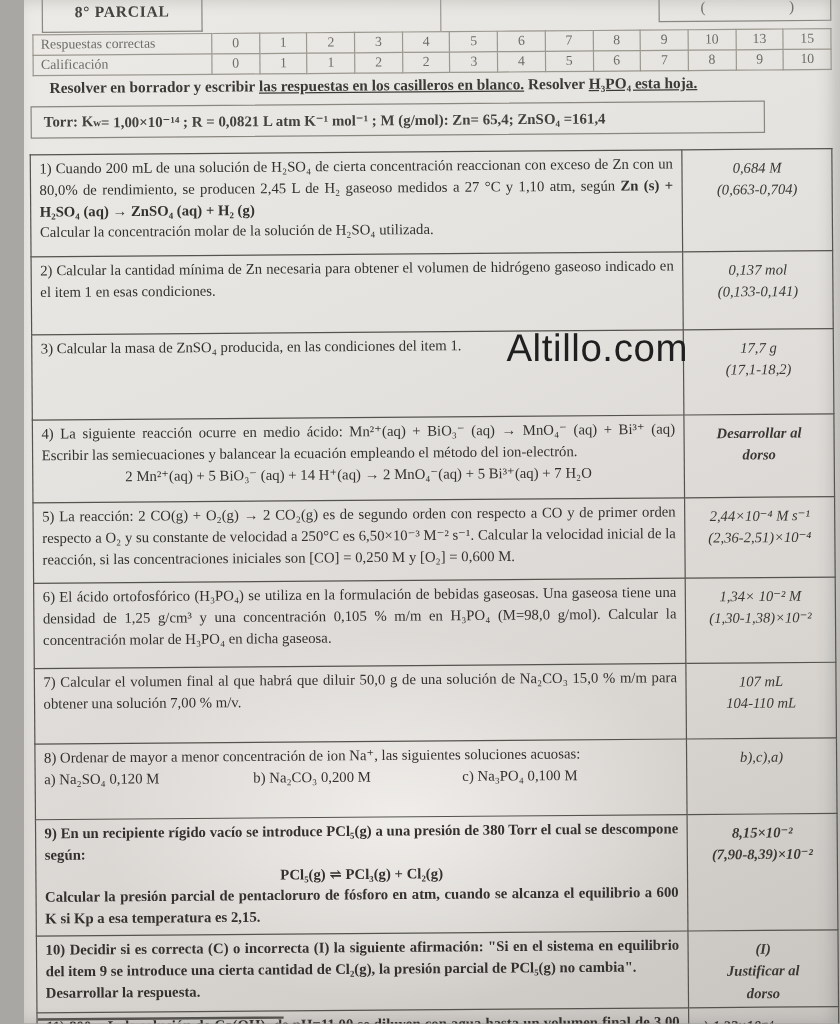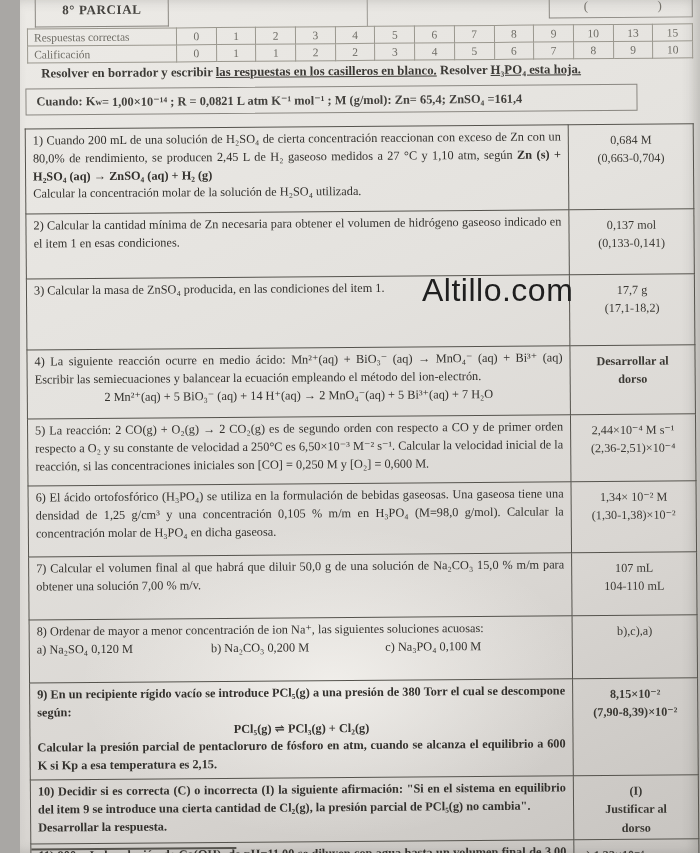--- a/index.html
+++ b/index.html
@@ -56,21 +56,21 @@
   }
   .datos-box sub{font-size:9px;}
 
   .main-table{
     position:absolute;left:27px;top:126px;width:669px;
     border-collapse:collapse;font-size:12.3px;color:#33312d;
     table-layout:fixed;
   }
   .main-table td{border:1.4px solid #55534d;vertical-align:top;}
   .q-cell{padding:3px 7px 2px 7px;}
-  .a-cell{width:118px;text-align:center;font-size:12.2px;
+  .a-cell{width:118px;text-align:center;font-style:italic;font-size:12.2px;
           padding:6px 3px 2px 3px;color:#3a3833;}
   .a-cell .aline{line-height:1.5;}
   .a-cell.left{text-align:left;padding-left:6px;}
   .qline{line-height:1.45;}
   .p{text-align:justify;}
   .center{text-align:center;}
   .opts{display:flex;}
   .opts span{flex:0 0 33%;}
   .bold{font-weight:bold;}
   .main-table tr:nth-child(1) td{height:76px}
@@ -144,21 +144,21 @@
           <td class="val">10</td>
         </tr>
       </tbody>
   </table>
 
   <div class="instruction">
     <span>Resolver en borrador y escribir </span><span class="ul">las respuestas en los casilleros en blanco.</span><span> Resolver </span><span class="ul">H₃PO₄ esta hoja.</span>
   </div>
 
   <div class="datos-box">
-    <span>Cuando: K</span>
+    <span>Torr: K</span>
       <sub>w</sub>
       <span>= 1,00×10⁻¹⁴ ; R = 0,0821 L atm K⁻¹ mol⁻¹ ; M (g/mol): Zn= 65,4; ZnSO₄ =161,4</span>
   </div>
 
   <table class="main-table">
     <tbody id="question-rows">
         <tr>
           <td class="q-cell">
             <div class="qline p"><span>1) Cuando 200 mL de una solución de H₂SO₄ de cierta concentración reaccionan con exceso de Zn con un 80,0% de rendimiento, se producen 2,45 L de H₂ gaseoso medidos a 27 °C y 1,10 atm, según   </span><span class="bold">Zn (s) + H₂SO₄ (aq) → ZnSO₄ (aq) + H₂ (g)</span></div>
             <div class="qline p"><span>Calcular la concentración molar de la solución de H₂SO₄ utilizada.</span></div>

